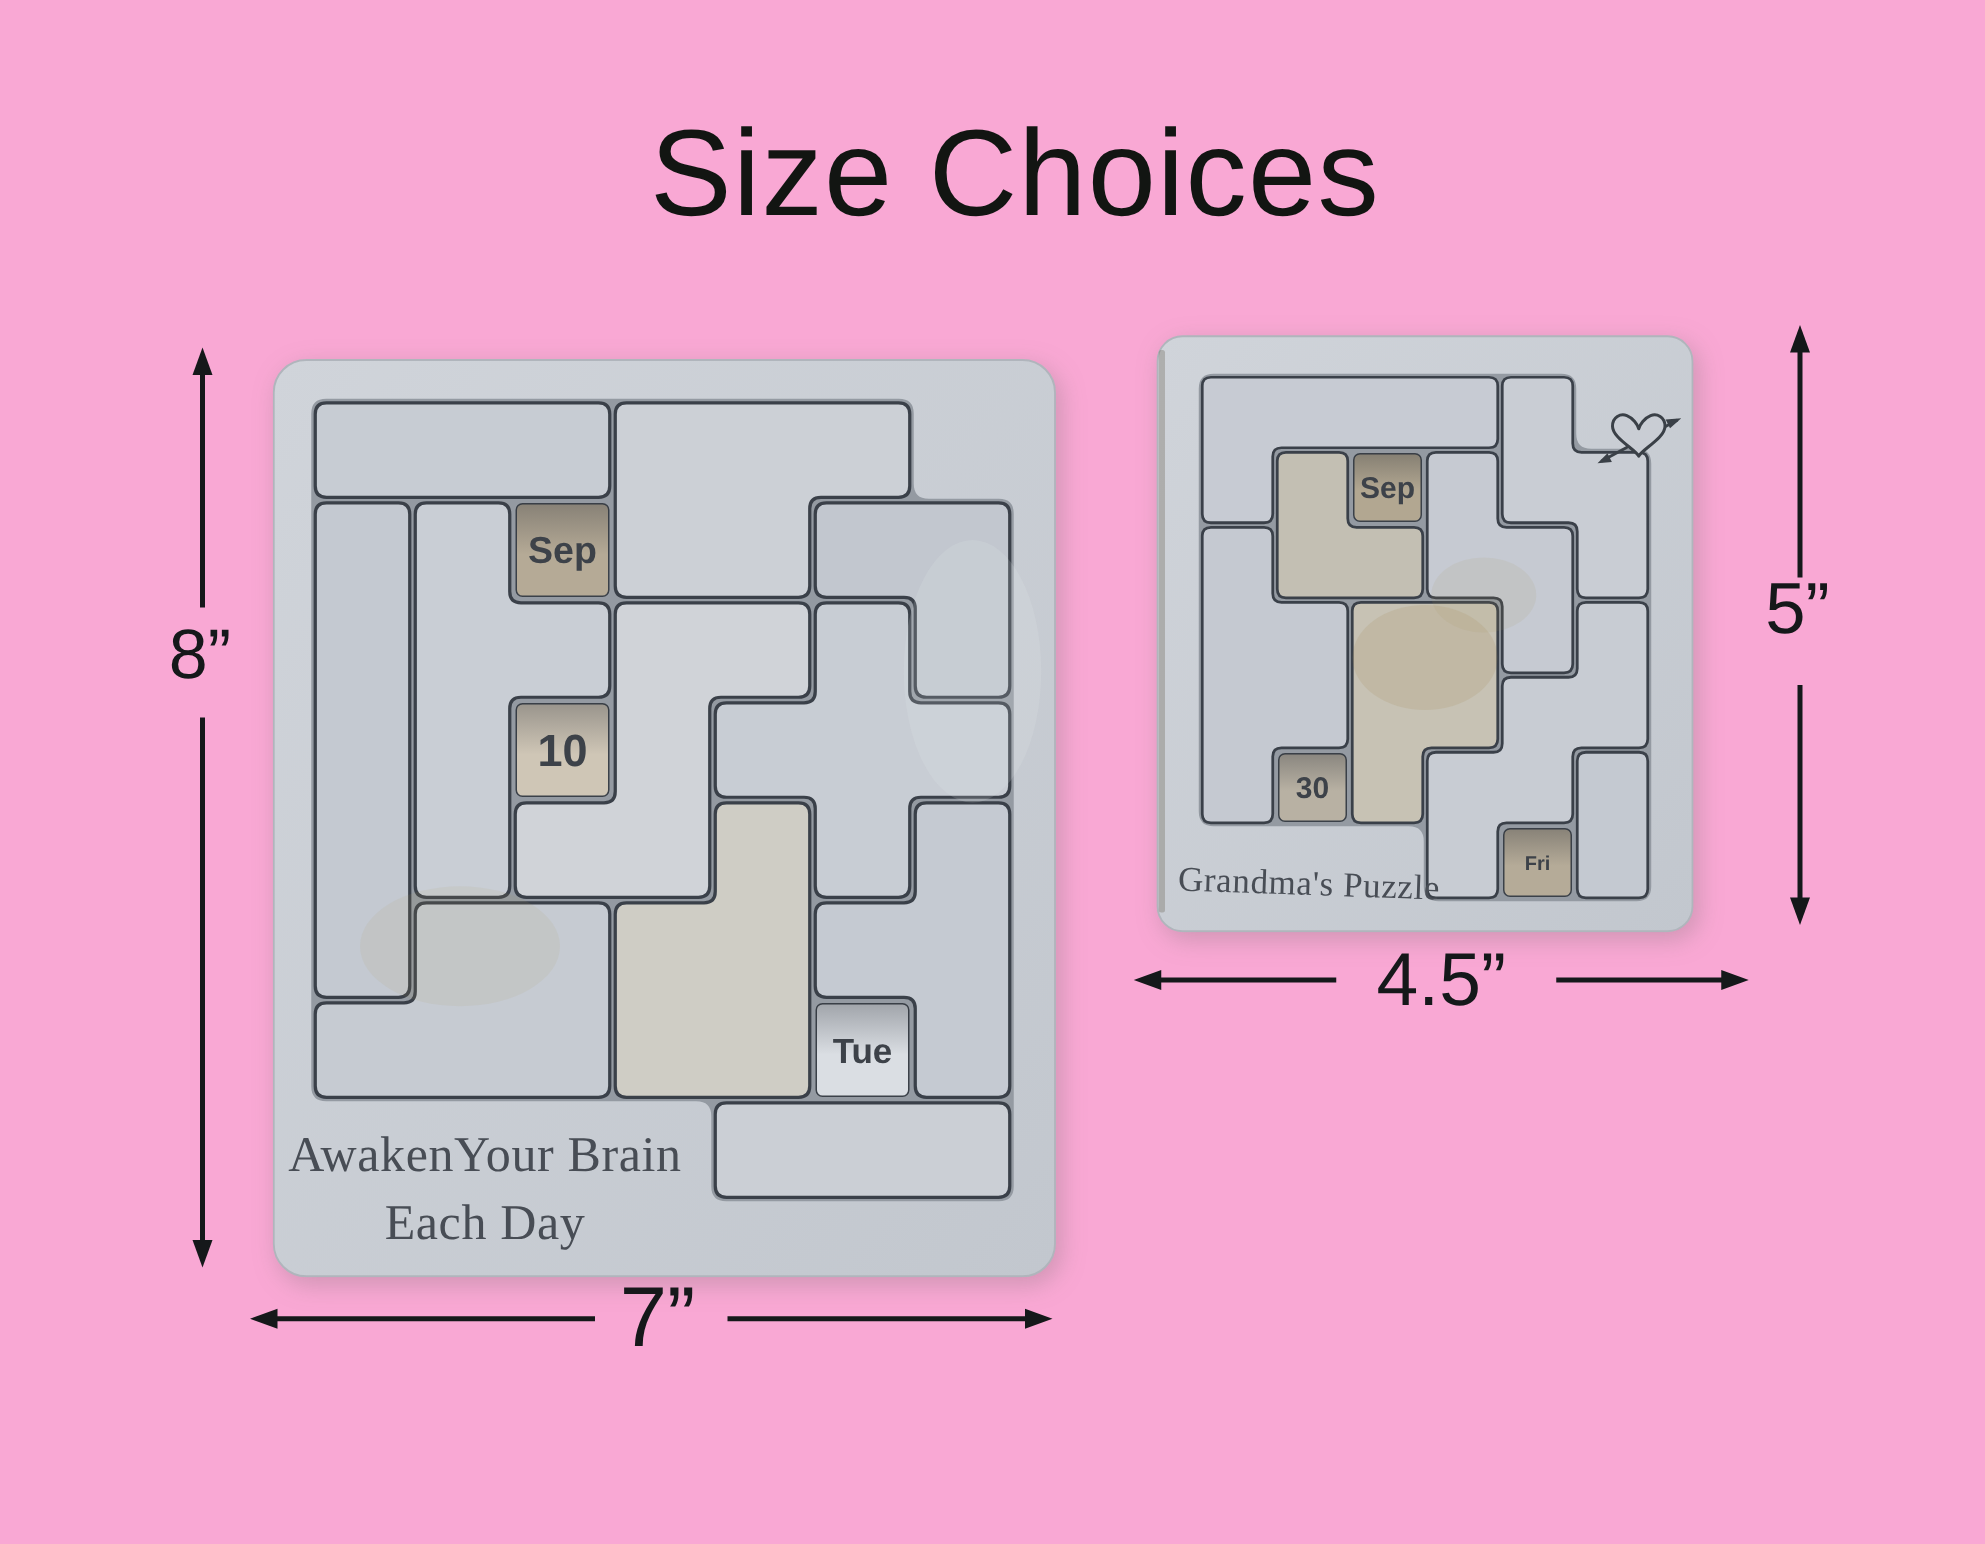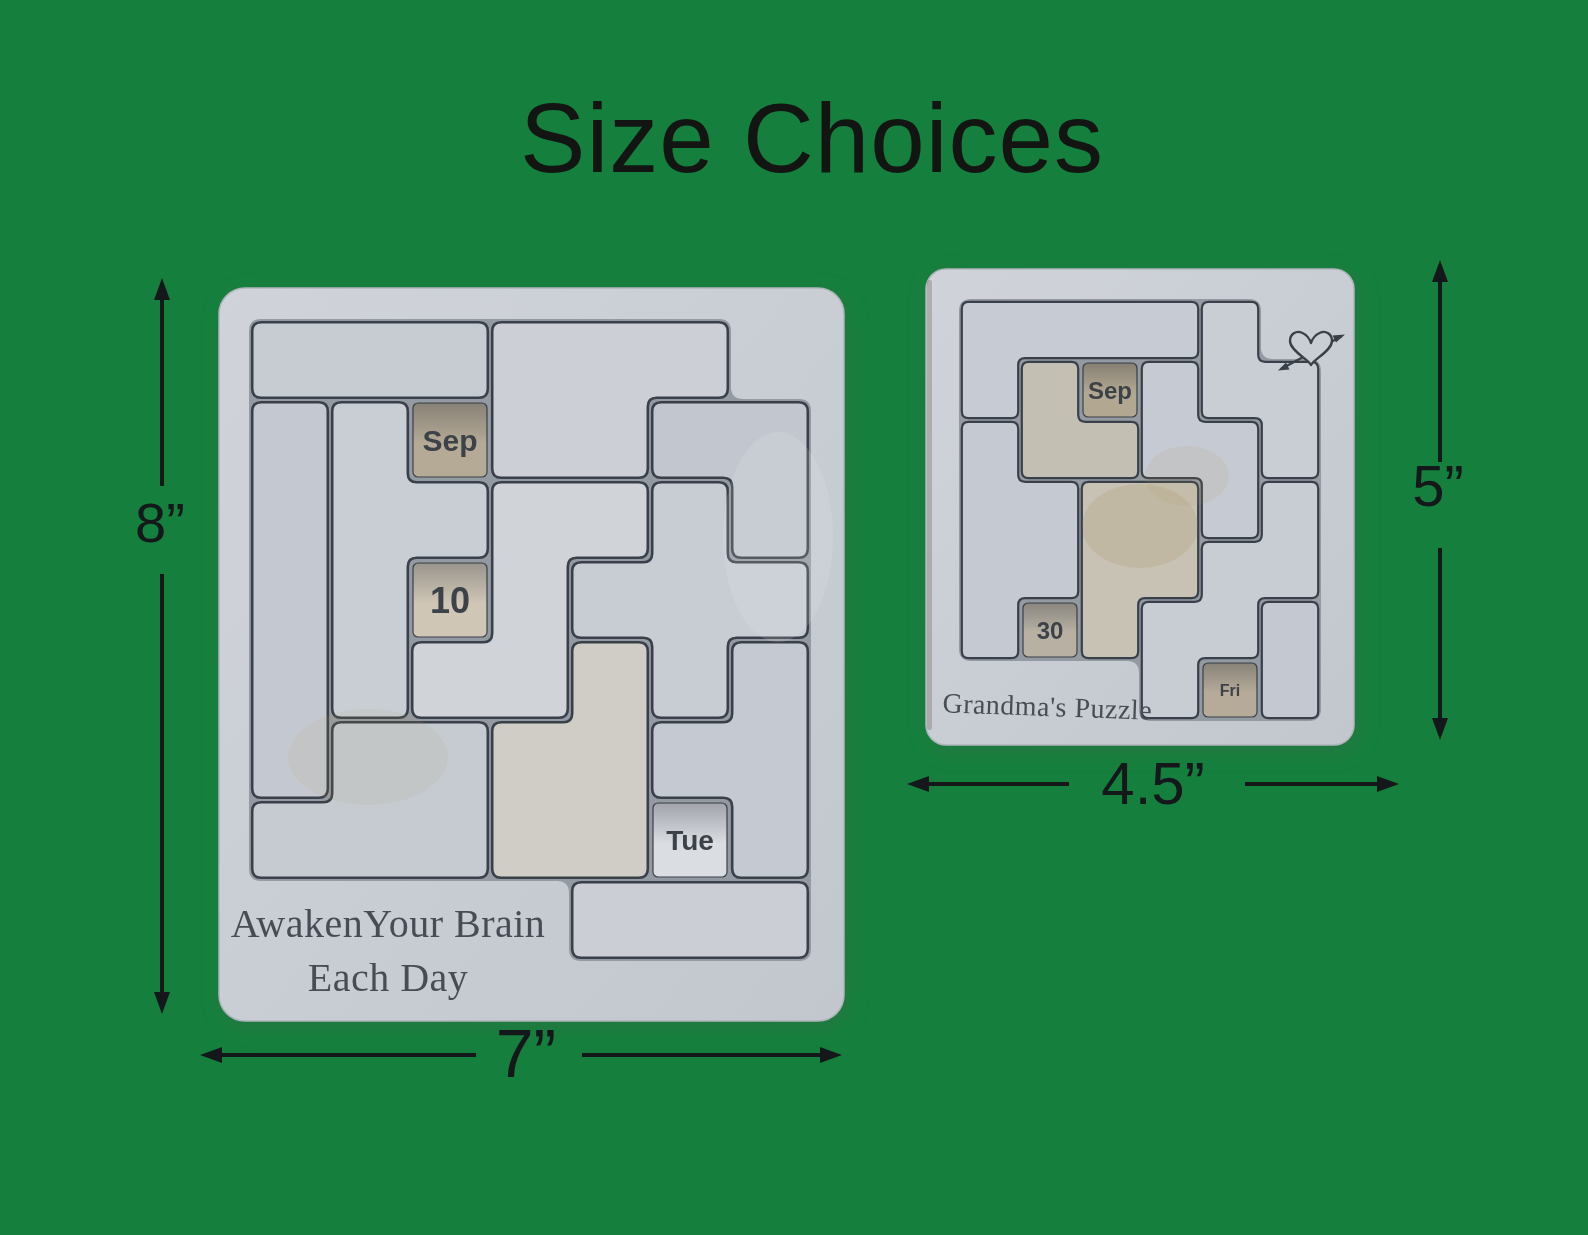--- a/index.html
+++ b/index.html
@@ -28,21 +28,21 @@
   .ah{fill:#15181a;}
   .dt{fill:#15181a;font-family:"Liberation Sans",sans-serif;font-weight:400;}
   .dt56{font-size:56px;}
   .dt68{font-size:68px;}
   .dt58{font-size:58px;}
   .dt60{font-size:60px;}
 </style>
 </head>
 <body style="background: rgb(217, 237, 201);">
 
-<div class="stage" style="background: #15803d;">
+<div class="stage" style="background: #f9a8d4;">
 
   <h1 class="title">Size Choices</h1>
 
   <div class="board" id="board-large-wrap">
     <svg id="svg-large" width="627" height="735" viewBox="0 0 627 735">
         <defs>
           <linearGradient id="lg-wood" x1="0" y1="0" x2="1" y2="1">
             <stop offset="0%" stop-color="#d0d4da"></stop>
             <stop offset="100%" stop-color="#c2c7ce"></stop>
           </linearGradient>

